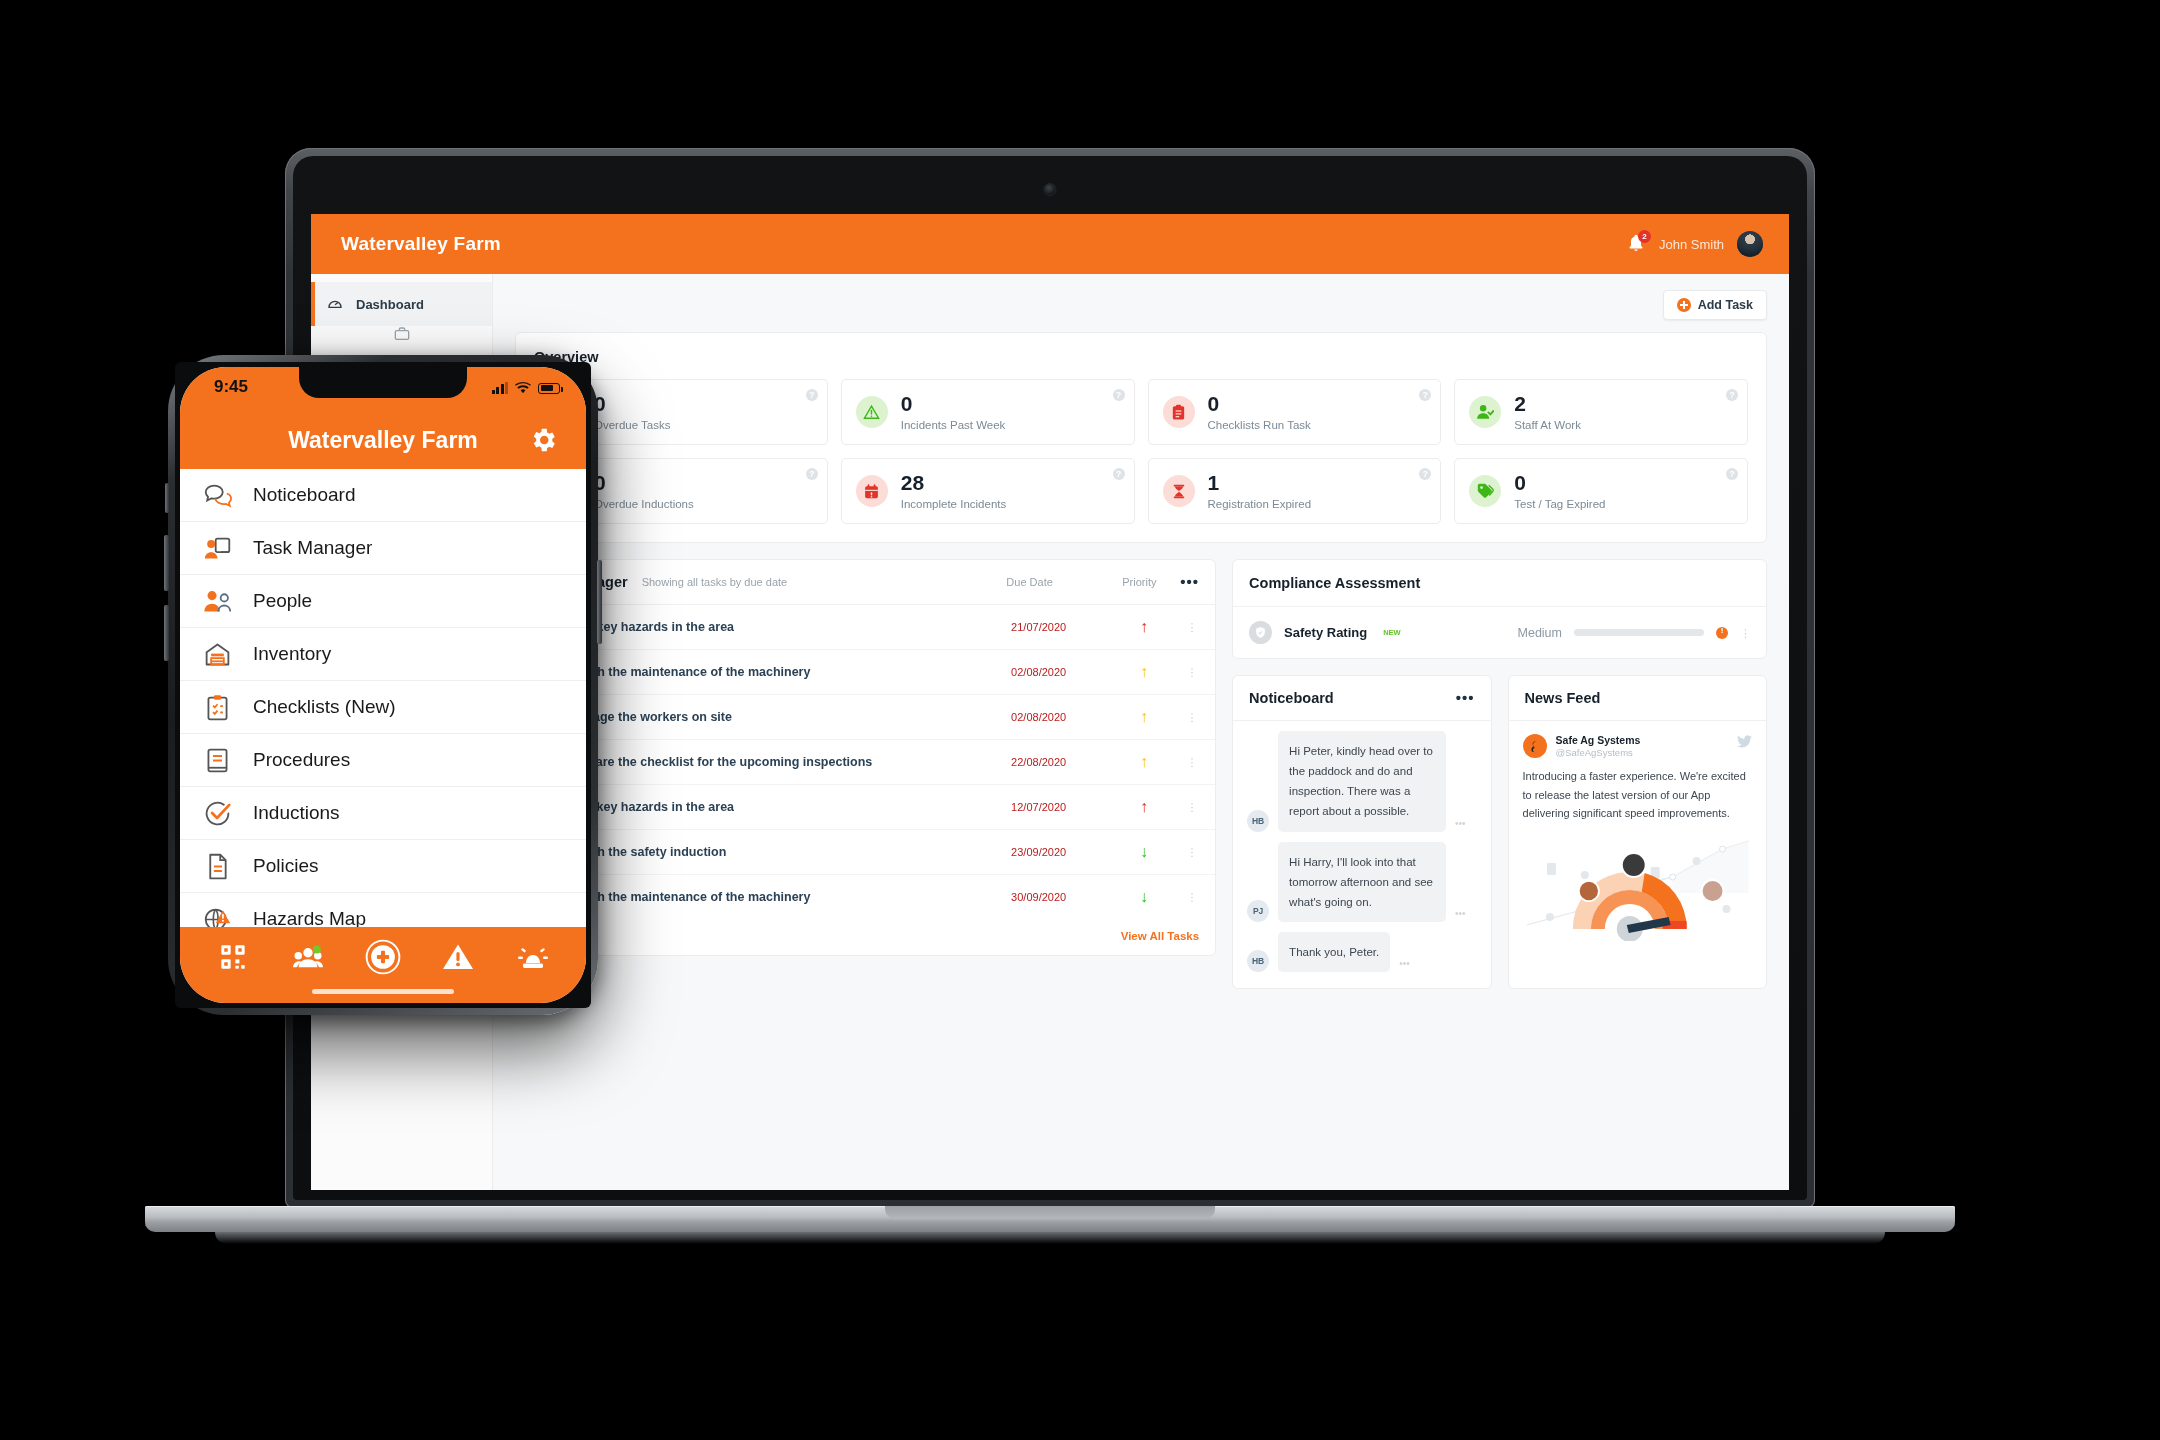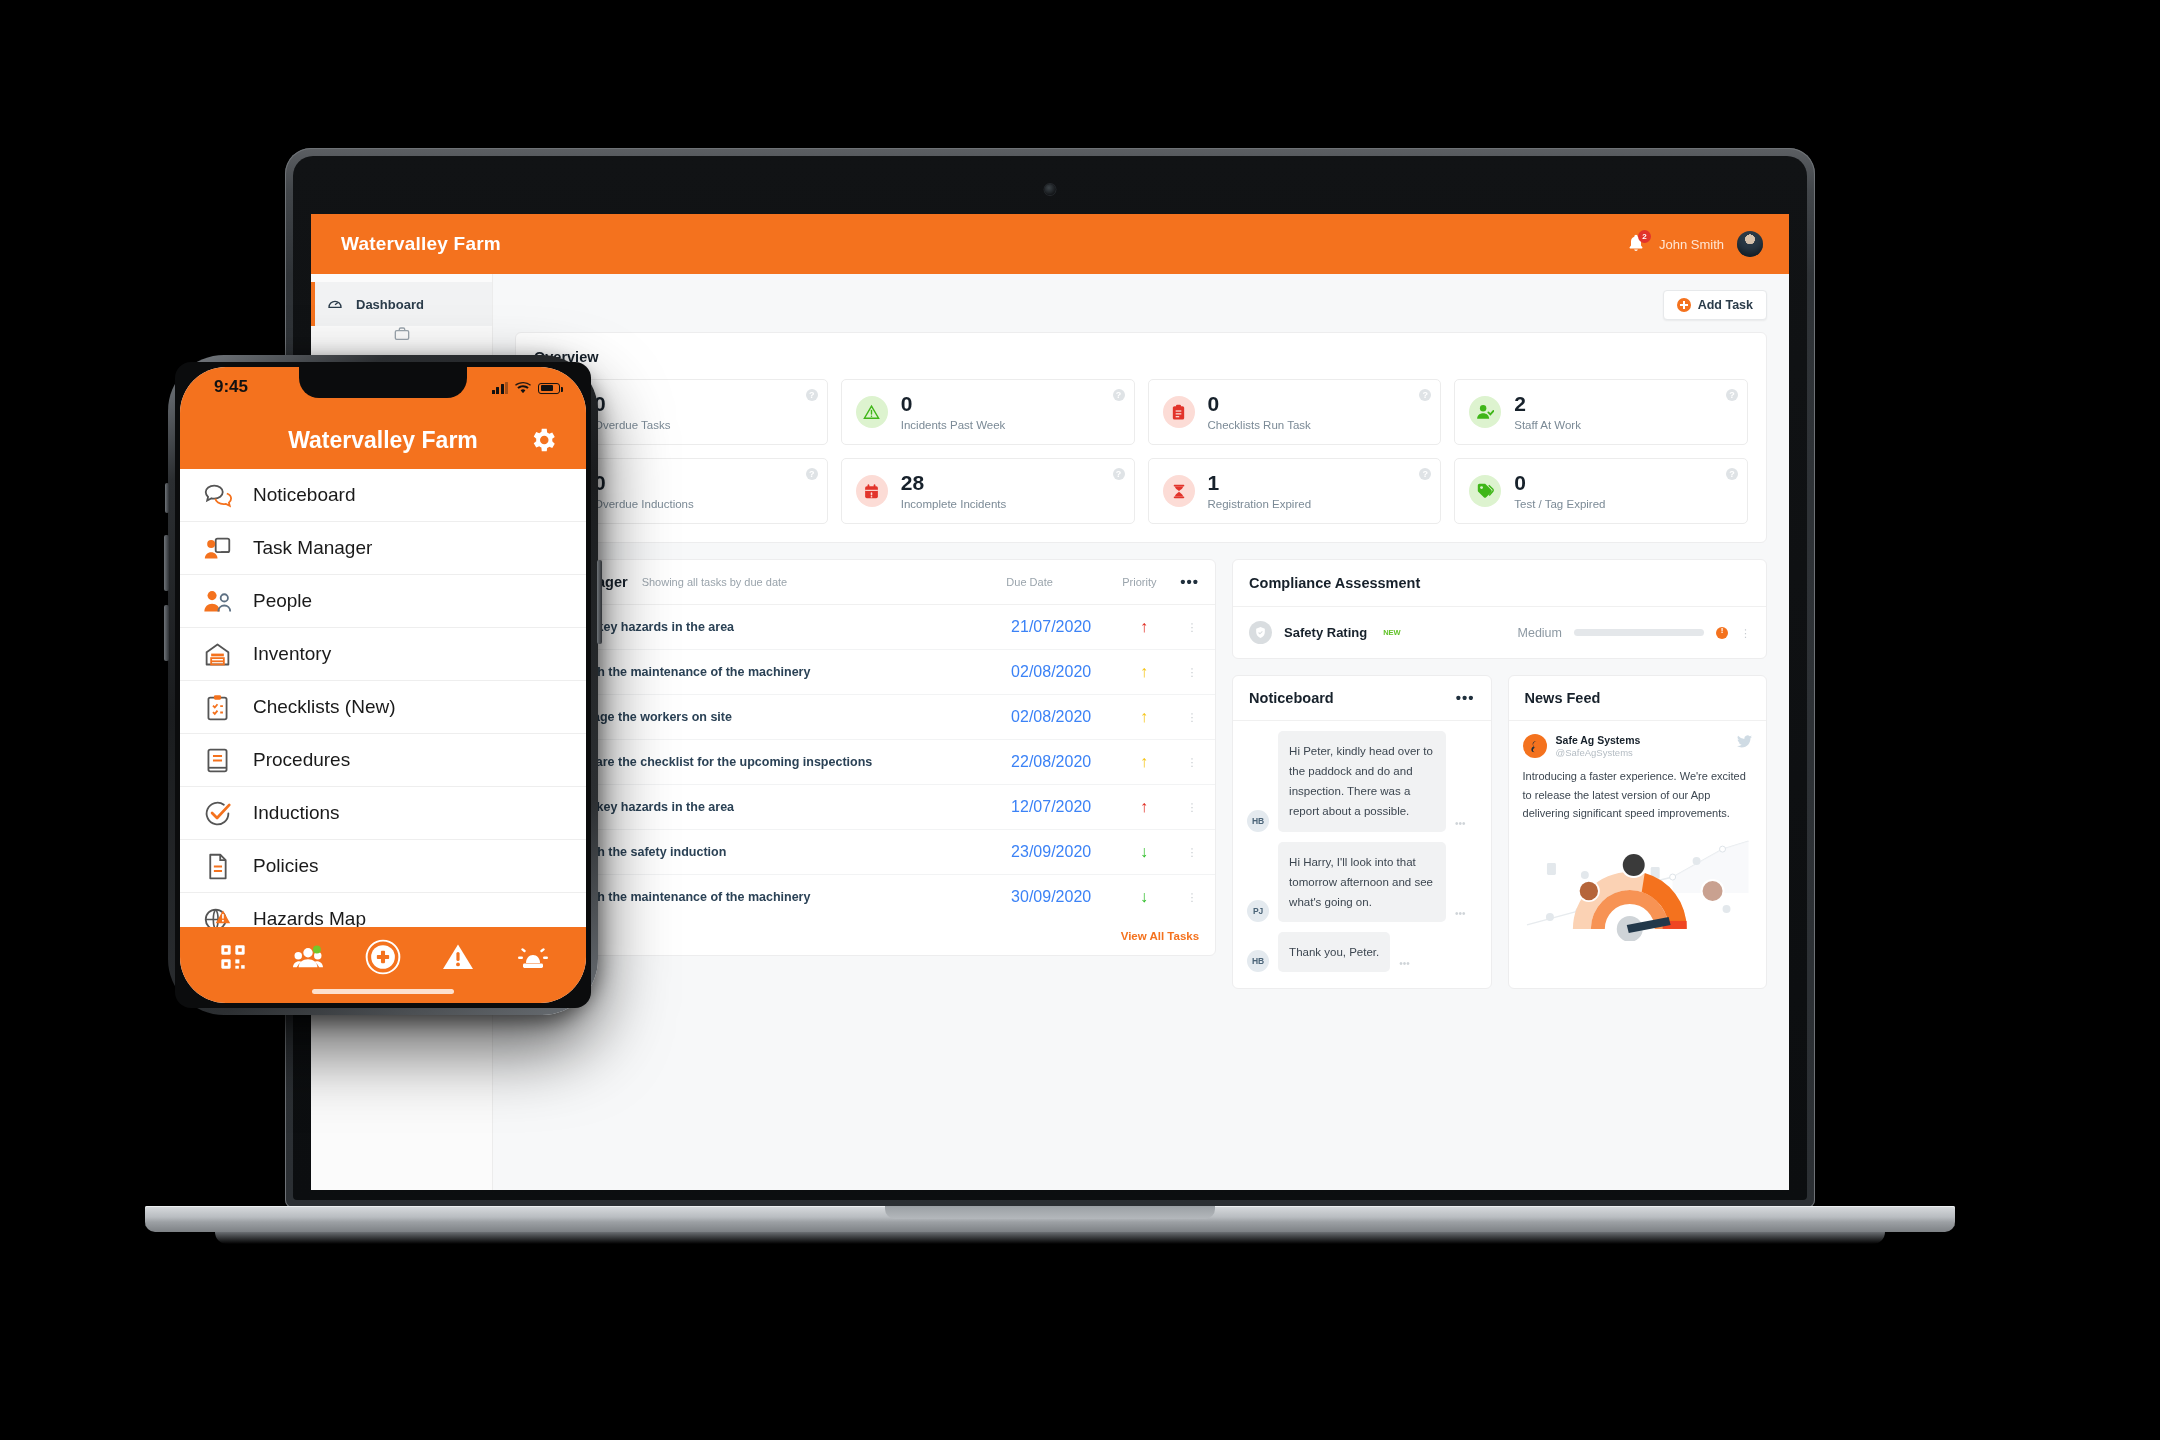--- a/index.html
+++ b/index.html
@@ -130,21 +130,21 @@
   .tm-col.due { width:92px; text-align:left; }
   .tm-col.pri { width:54px; text-align:center; }
   .dots-h { color:#20303d; font-size:15px; letter-spacing:1px; line-height:8px; font-weight:bold; }
   .tm-row { display:flex; align-items:center; padding:11px 16px; border-bottom:1px solid #f2f3f4; gap:14px; }
   .tm-row:last-child { border-bottom:none; }
   .ava {
     width:22px; height:22px; border-radius:50%; background:#e4eaef; color:#4b6478;
     font-size:8.5px; font-weight:bold; display:flex; align-items:center; justify-content:center; flex:0 0 22px;
   }
   .tm-task { font-size:12.5px; color:#2b4256; font-weight:bold; flex:1; }
-  .tm-date { font-size:16px; color:#3b82f6; width:92px; }
+  .tm-date { font-size:11px; color:#b91c1c; width:92px; }
   .tm-pri { width:54px; text-align:center; font-size:16px; font-weight:bold; }
   .tm-kebab { width:14px; color:#c7ccd0; font-size:11px; text-align:center; line-height:4px; }
   .tm-foot { display:flex; justify-content:flex-end; padding:11px 16px 13px; }
   .view-all { color:#f4721e; font-size:11.5px; font-weight:bold; }
 
   .comp-head { padding:14px 16px; border-bottom:1px solid #f0f0f0; }
   .comp-row { display:flex; align-items:center; padding:14px 16px; gap:12px; }
   .shield {
     width:23px; height:23px; border-radius:50%; background:#d9dde0;
     display:flex; align-items:center; justify-content:center; flex:0 0 23px;
@@ -177,21 +177,21 @@
   .nf-art { margin-top:10px; position:relative; height:108px; }
 
   
   .phone {
     position:absolute; left:168px; top:355px; width:430px; height:660px;
     border-radius:56px;
     background: linear-gradient(150deg,#7d8288 0%,#2b2e31 14%,#1a1c1e 40%,#2c2f32 76%,#6b7075 100%);
     padding:7px;
     box-shadow: 0 34px 70px rgba(0,0,0,.62), 0 6px 20px rgba(0,0,0,.5);
   }
-  .phone-inner { width:100%; height:100%; border-radius:16px; background:#0b0c0d; padding:5px; }
+  .phone-inner { width:100%; height:100%; border-radius:6px; background:#0b0c0d; padding:5px; }
   .phone-screen {
     position:relative; width:100%; height:100%; border-radius:46px; overflow:hidden; background:#fff;
   }
   .ph-btn { position:absolute; background:linear-gradient(90deg,#6f7479,#2e3135); border-radius:2px; }
   .ph-btn.sil  { left:-3px; top:128px; width:4px; height:30px; }
   .ph-btn.up   { left:-4px; top:180px; width:5px; height:56px; }
   .ph-btn.dn   { left:-4px; top:250px; width:5px; height:56px; }
   .ph-btn.pwr  { right:-4px; top:205px; width:5px; height:84px; }
 
   .ph-status { height:44px; background:#f4721e; position:relative; display:flex; align-items:center; }

